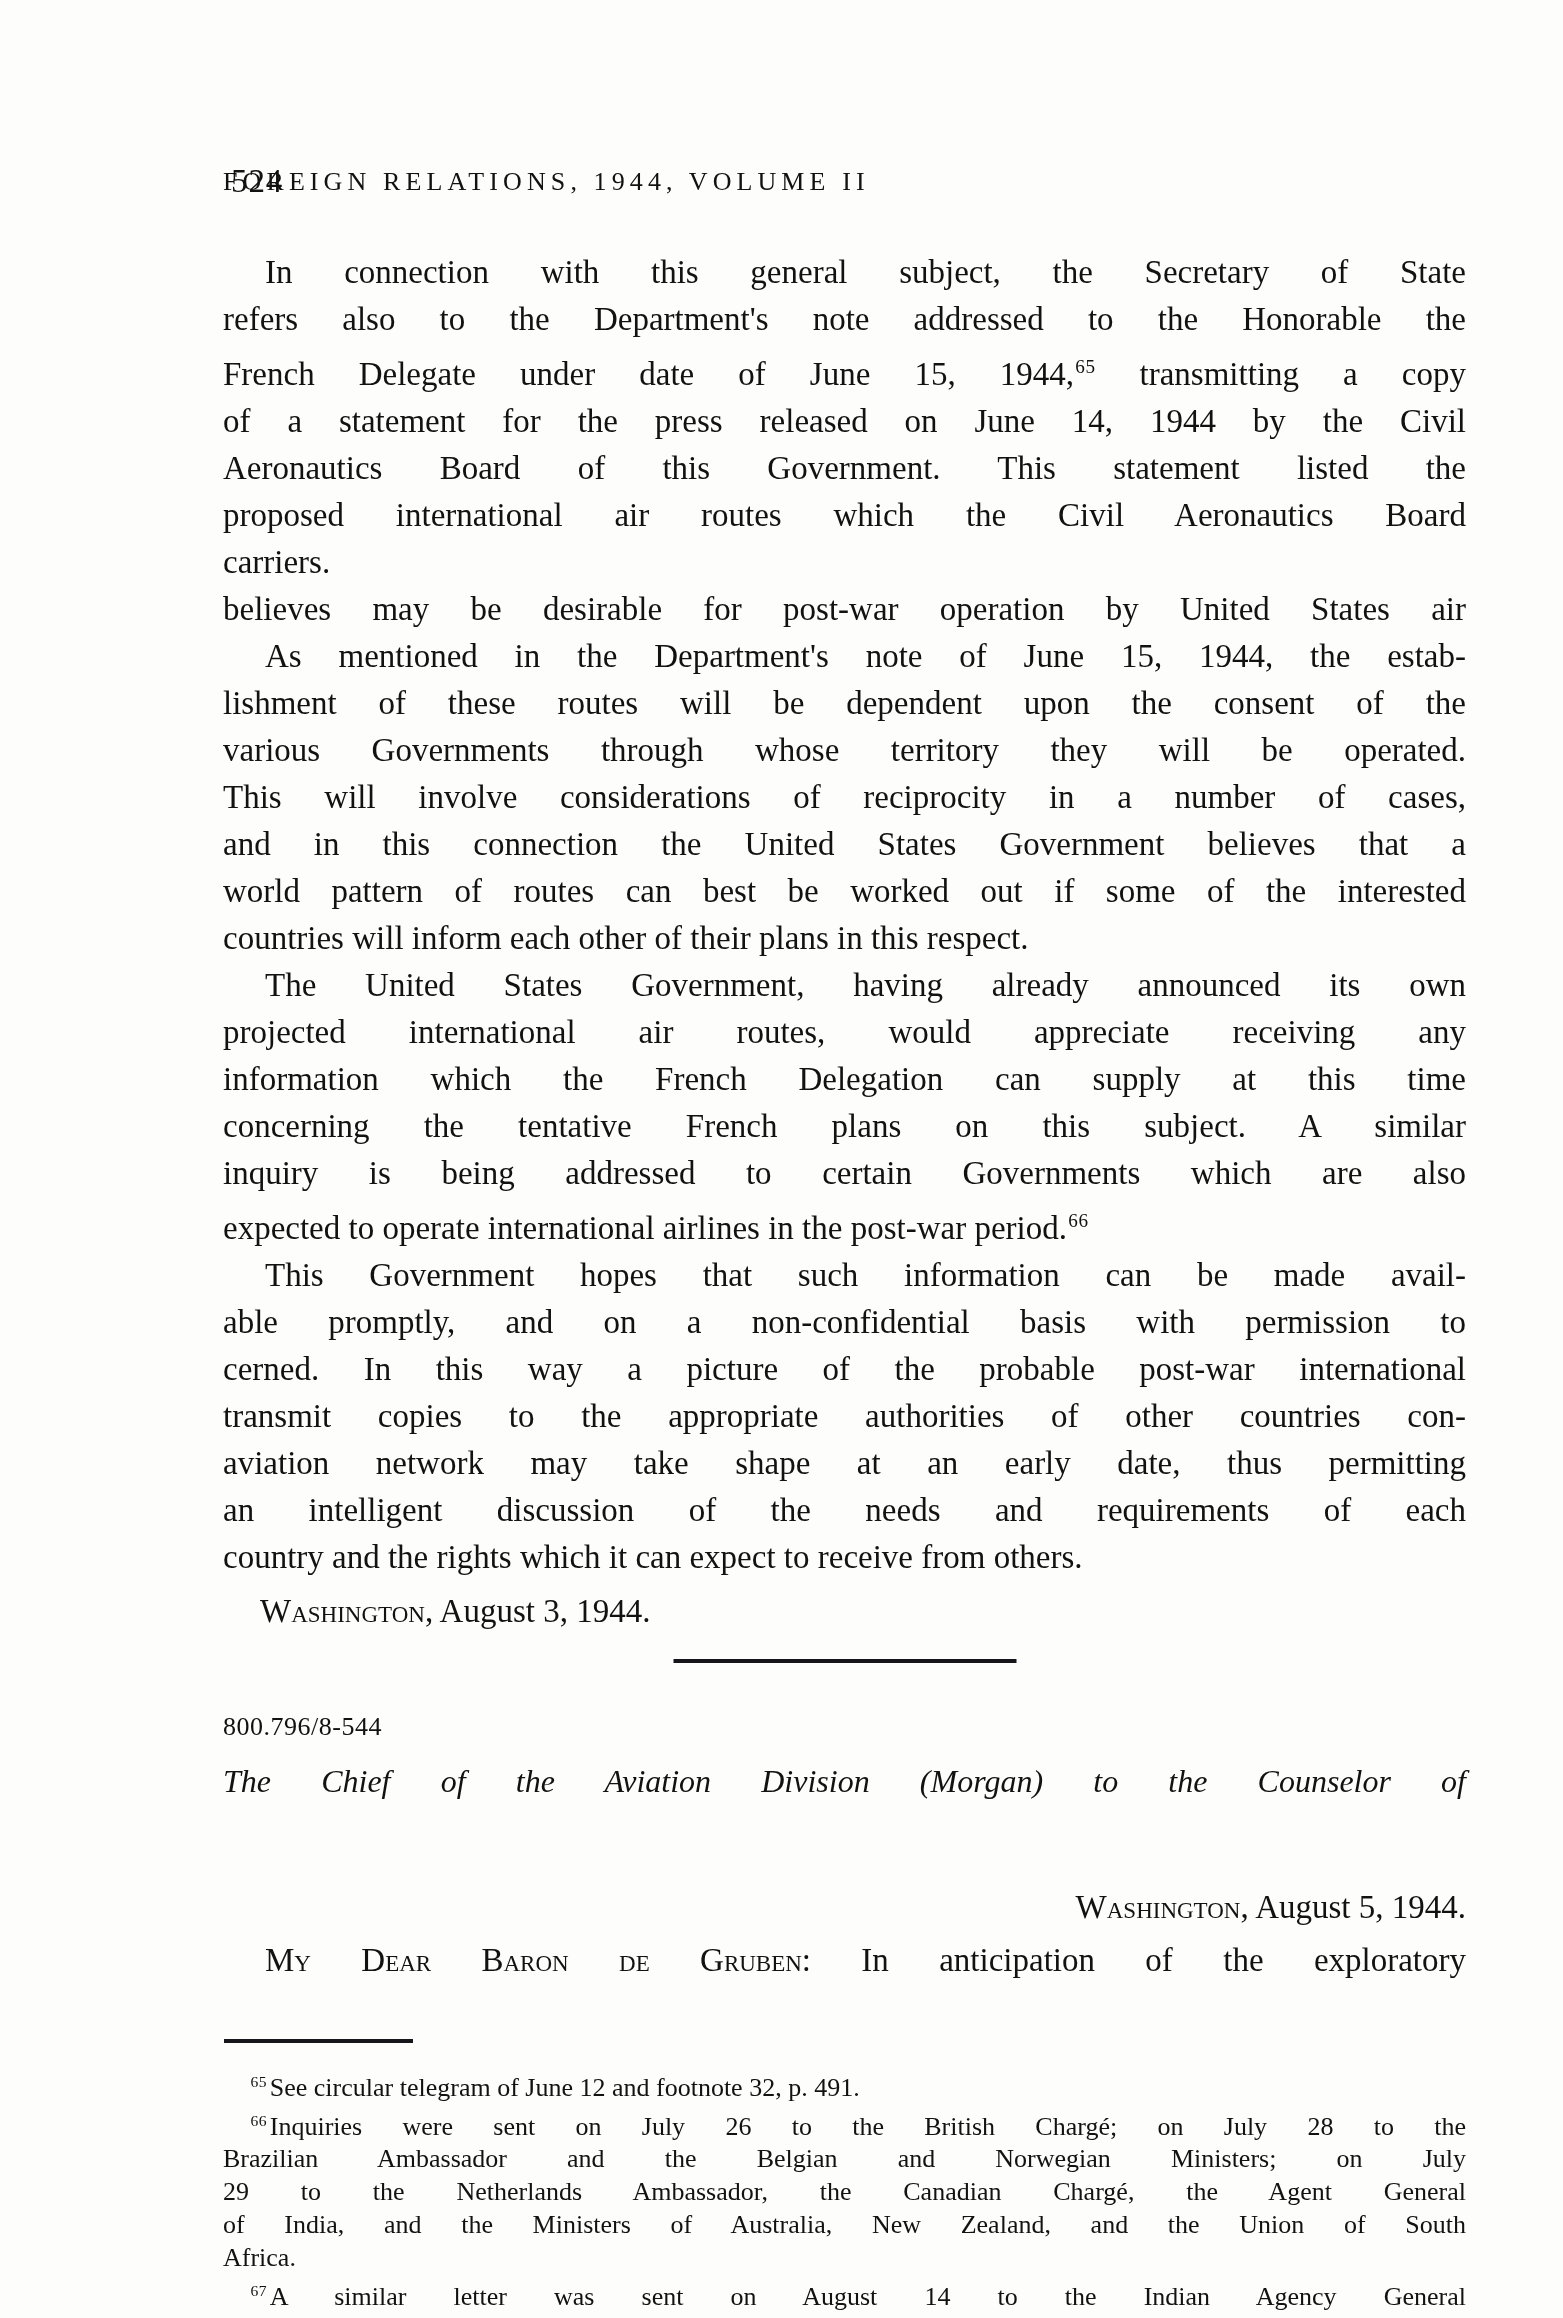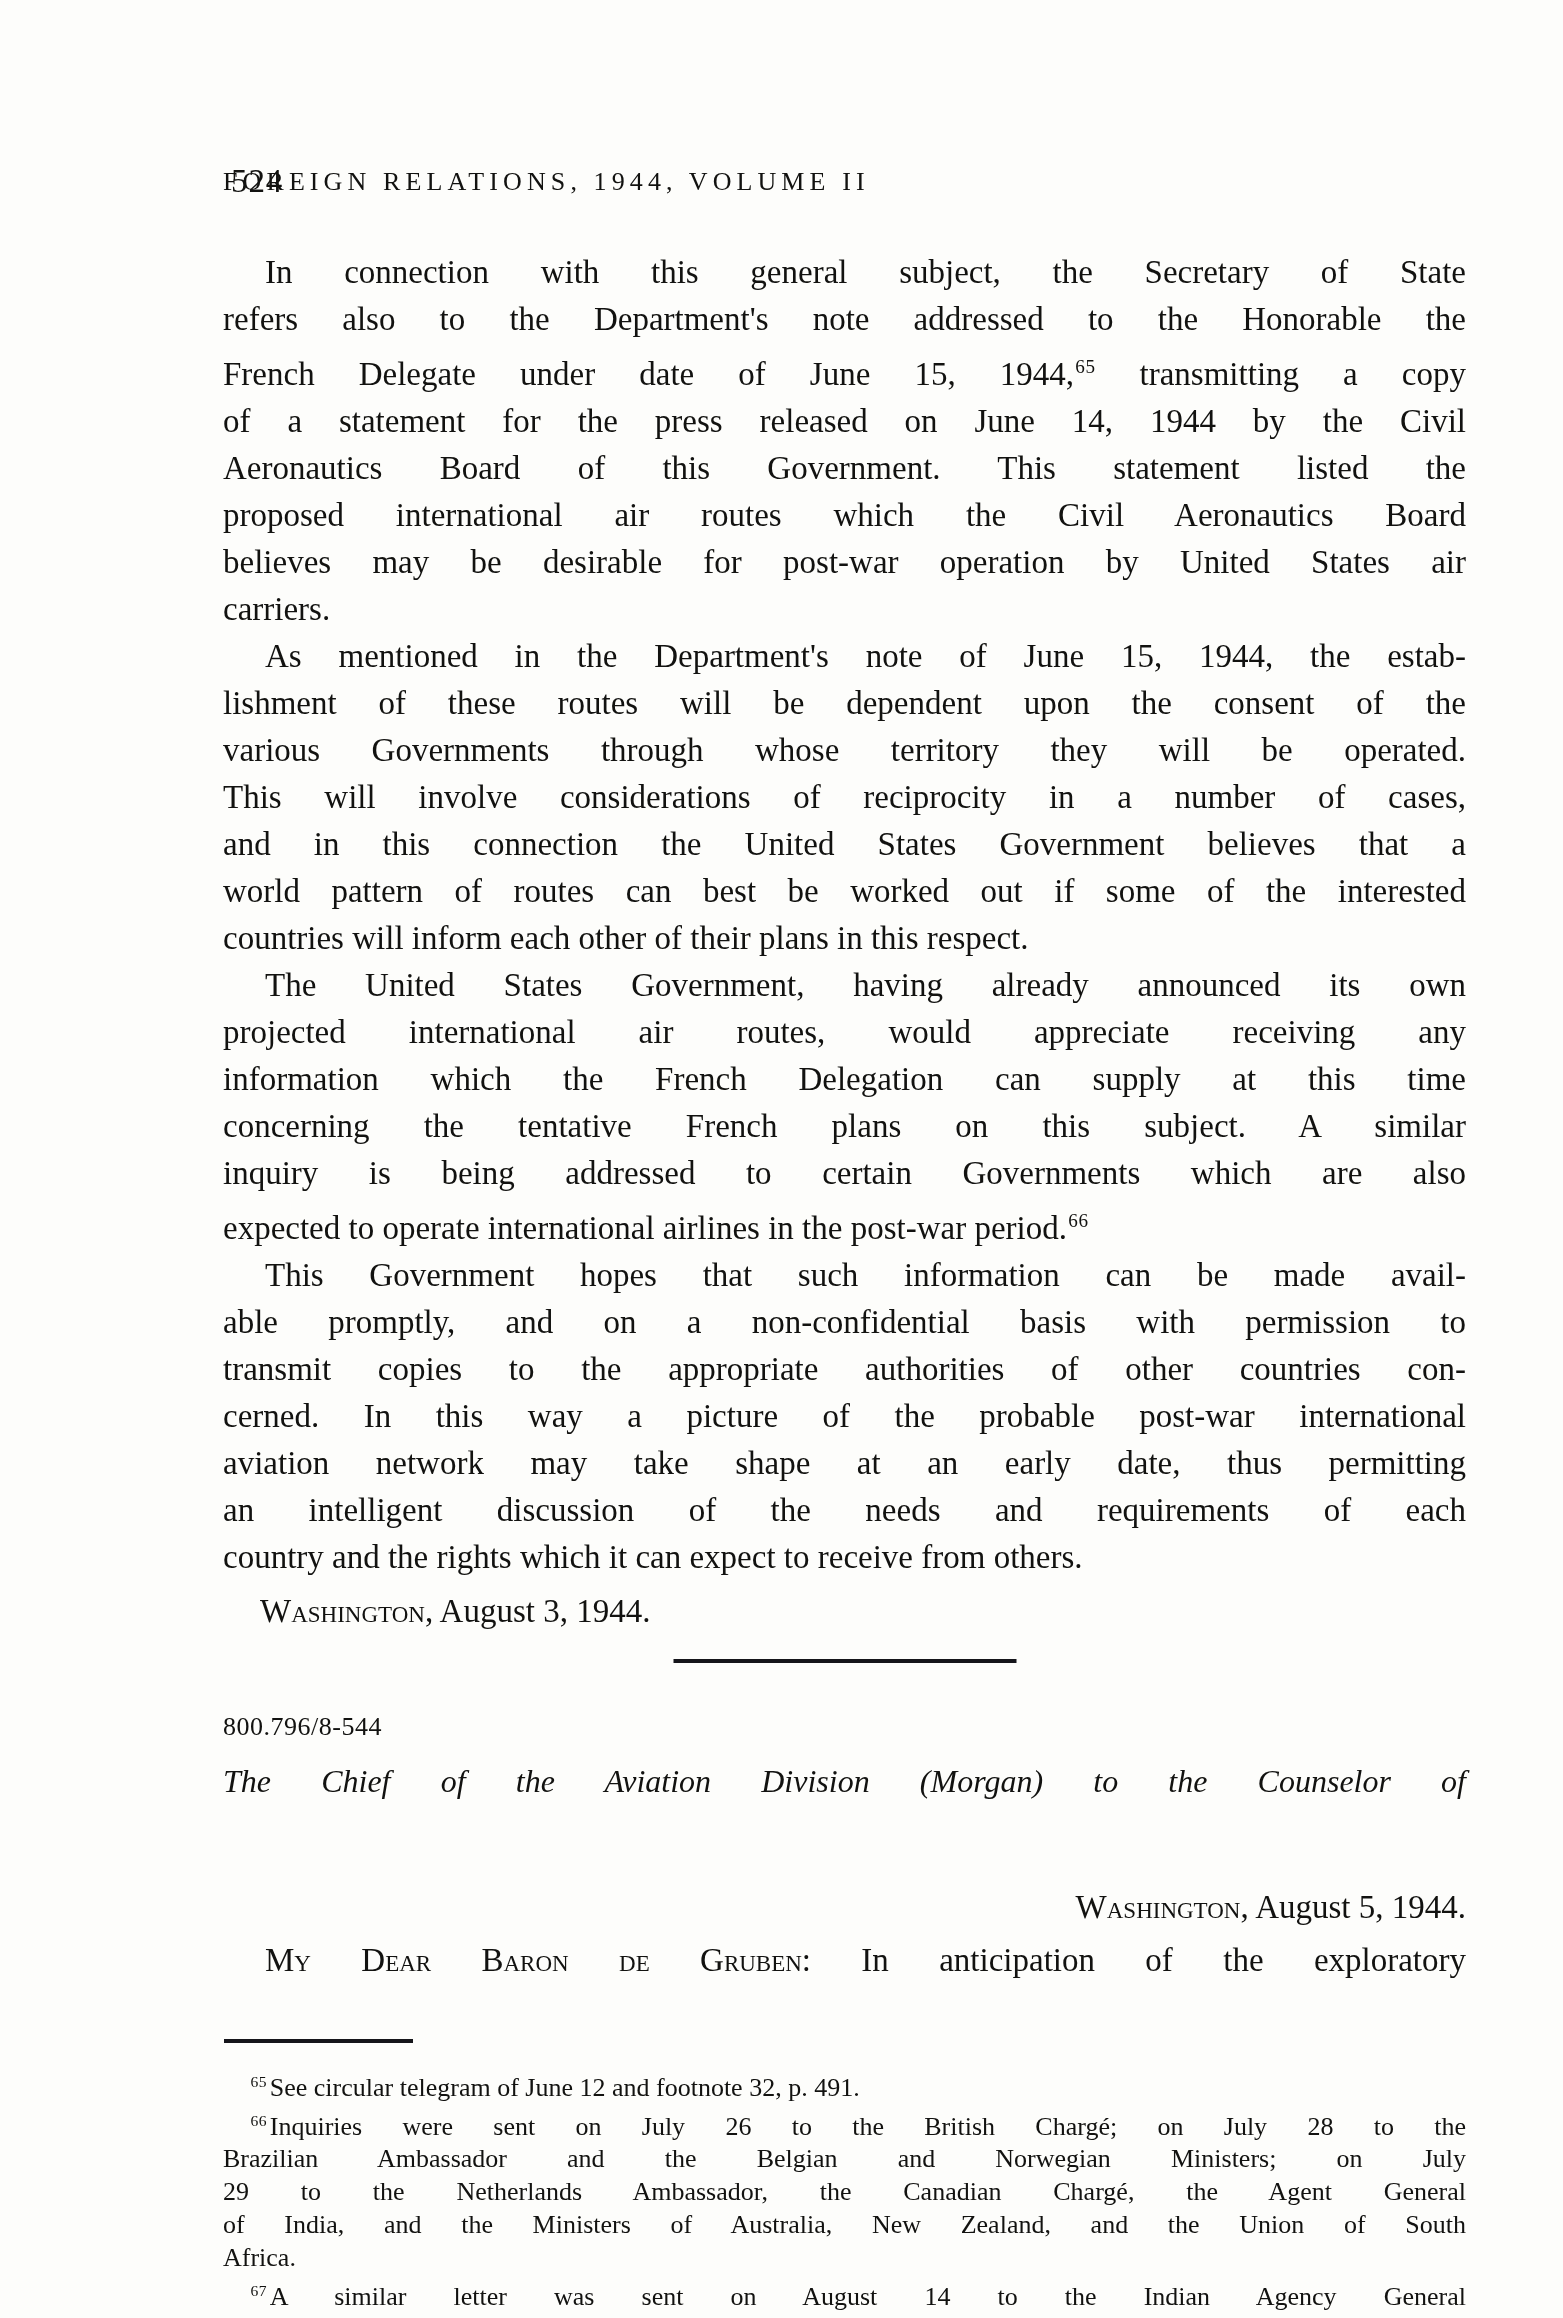--- a/index.html
+++ b/index.html
@@ -70,22 +70,22 @@
     </div>
 
     <div id="body1" class="bodyblock">
       <div class="para">
           <div class="ln justify"><span>In connection with this general subject, the Secretary of State</span></div>
           <div class="ln justify"><span>refers also to the Department's note addressed to the Honorable the</span></div>
           <div class="ln justify"><span>French Delegate under date of June 15, 1944,</span><span class="sup">65</span><span> transmitting a copy</span></div>
           <div class="ln justify"><span>of a statement for the press released on June 14, 1944 by the Civil</span></div>
           <div class="ln justify"><span>Aeronautics Board of this Government.  This statement listed the</span></div>
           <div class="ln justify"><span>proposed international air routes which the Civil Aeronautics Board</span></div>
+          <div class="ln justify last"><span>carriers.</span></div>
           <div class="ln justify"><span>believes may be desirable for post-war operation by United States air</span></div>
-          <div class="ln justify last"><span>carriers.</span></div>
         </div>
       <div class="para">
           <div class="ln justify"><span>As mentioned in the Department's note of June 15, 1944, the estab-</span></div>
           <div class="ln justify"><span>lishment of these routes will be dependent upon the consent of the</span></div>
           <div class="ln justify"><span>various Governments through whose territory they will be operated.</span></div>
           <div class="ln justify"><span>This will involve considerations of reciprocity in a number of cases,</span></div>
           <div class="ln justify"><span>and in this connection the United States Government believes that a</span></div>
           <div class="ln justify"><span>world pattern of routes can best be worked out if some of the interested</span></div>
           <div class="ln justify last"><span>countries will inform each other of their plans in this respect.</span></div>
         </div>
@@ -93,22 +93,22 @@
           <div class="ln justify"><span>The United States Government, having already announced its own</span></div>
           <div class="ln justify"><span>projected international air routes, would appreciate receiving any</span></div>
           <div class="ln justify"><span>information which the French Delegation can supply at this time</span></div>
           <div class="ln justify"><span>concerning the tentative French plans on this subject.  A similar</span></div>
           <div class="ln justify"><span>inquiry is being addressed to certain Governments which are also</span></div>
           <div class="ln justify last"><span>expected to operate international airlines in the post-war period.</span><span class="sup">66</span></div>
         </div>
       <div class="para">
           <div class="ln justify"><span>This Government hopes that such information can be made avail-</span></div>
           <div class="ln justify"><span>able promptly, and on a non-confidential basis with permission to</span></div>
+          <div class="ln justify"><span>cerned.  In this way a picture of the probable post-war international</span></div>
           <div class="ln justify"><span>transmit copies to the appropriate authorities of other countries con-</span></div>
-          <div class="ln justify"><span>cerned.  In this way a picture of the probable post-war international</span></div>
           <div class="ln justify"><span>aviation network may take shape at an early date, thus permitting</span></div>
           <div class="ln justify"><span>an intelligent discussion of the needs and requirements of each</span></div>
           <div class="ln justify last"><span>country and the rights which it can expect to receive from others.</span></div>
         </div>
       <div class="dateline1">
           <div class="ln  last"><span class="smallcaps">Washington</span><span>, August 3, 1944.</span></div>
         </div>
     </div>
 
     <div class="rule-center"></div>

